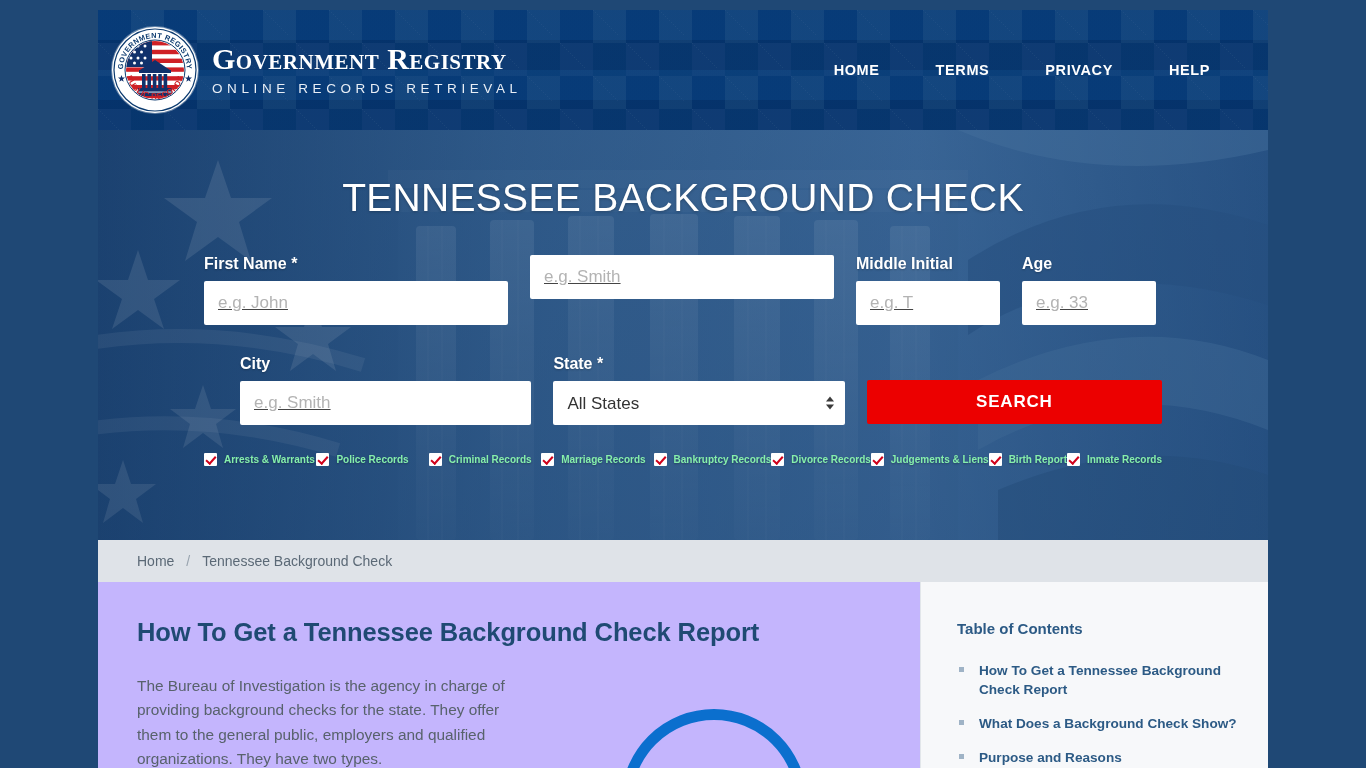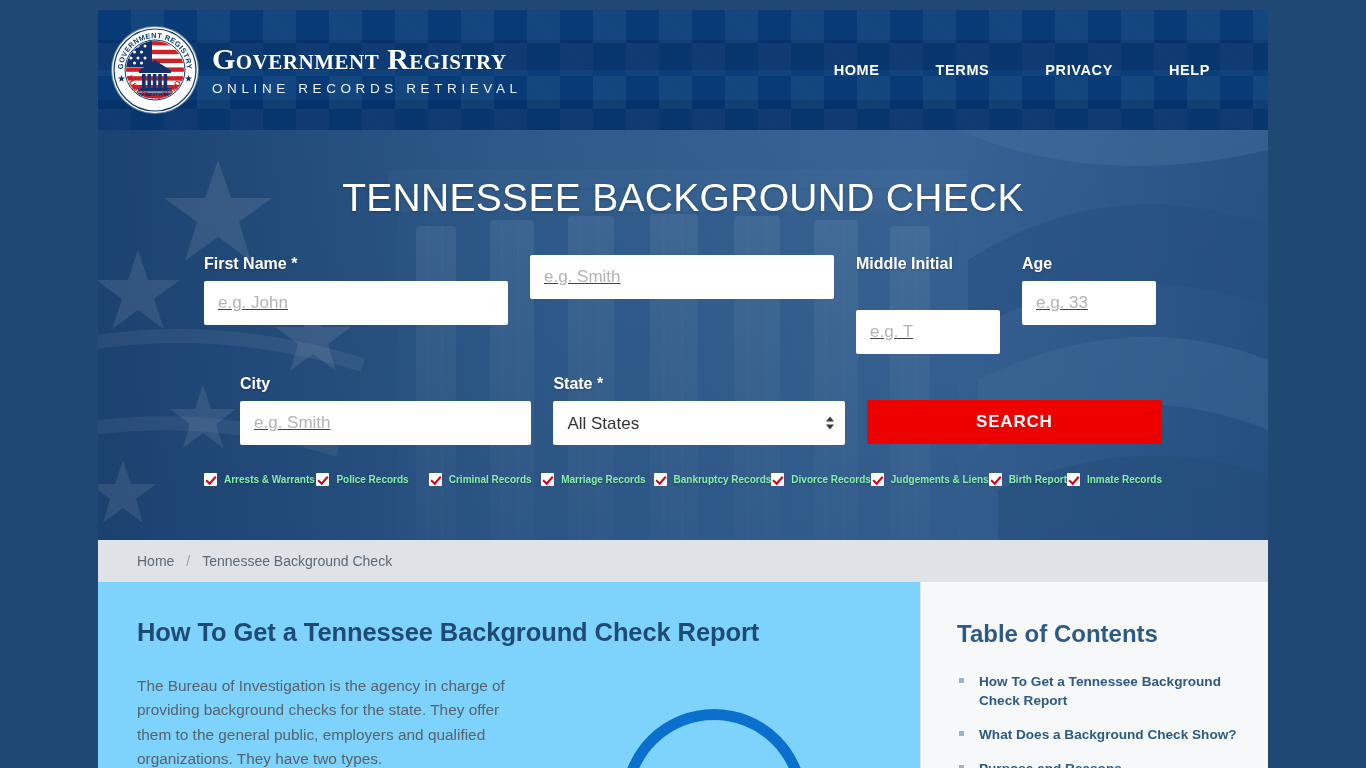--- a/index.html
+++ b/index.html
@@ -115,21 +115,21 @@
     color: #ffffff;
     font-size: 39px;
     font-weight: 400;
     letter-spacing: .3px;
     padding-top: 46px;
     text-shadow: 0 1px 3px rgba(0,0,0,.25);
   }
 
   .form-area { margin-top: 35px; }
   .form-row { display: flex; gap: 22px; }
-  .form-row + .form-row { margin-top: 21px; padding-left: 36px; }
+  .form-row + .form-row { margin-top: 30px; padding-left: 36px; }
   .fld { display: flex; flex-direction: column; }
   .fld-label {
     color: #ffffff;
     font-size: 16px;
     font-weight: 700;
     margin-bottom: 8px;
     text-shadow: 0 1px 2px rgba(0,0,0,.25);
   }
   .fld input[type=text] {
     height: 44px;
@@ -139,21 +139,21 @@
     font-size: 17px;
     color: #444;
     padding: 0 14px;
     font-family: "Liberation Sans", sans-serif;
     width: 100%;
     text-decoration: underline;
   }
   .fld input::placeholder { color: #b3b3b3; }
   .w-first { width: 304px; }
   .w-last  { width: 304px; }
-  .w-mid   { width: 144px; gap: 29px; }
+  .w-mid   { width: 144px; }
   .w-age   { width: 134px; }
   .w-city  { width: 304px; }
   .w-state { width: 304px; }
 
   .select-wrap { position: relative; width: 100%; border-radius: 18px; }
   .select-wrap select {
     height: 44px; width: 100%;
     border: none; border-radius: 2px;
     background: #fff;
     font-size: 17px; color: #333;
@@ -230,21 +230,21 @@
     font-size: 14px;
     color: #5b6976;
   }
   .breadcrumb a { color: #5b6976; text-decoration: none; }
   .breadcrumb .sep { margin: 0 12px; color: #98a3ae; }
 
   
   .content {
     display: flex;
     height: 186px;
-    background: #7dd3fc;
+    background: #c4b5fd;
   }
   .article {
     width: 822px;
     padding: 36px 40px 0 39px;
   }
   .article h1 {
     color: #1f4a73;
     font-size: 25.5px;
     font-weight: 700;
     letter-spacing: -.1px;
@@ -266,21 +266,21 @@
   }
 
   .toc {
     flex: 1;
     background: #f7f8fa;
     border-left: 1px solid #e2e6ea;
     padding: 38px 30px 0 36px;
   }
   .toc h2 {
     color: #2c5a85;
-    font-size: 24px;
+    font-size: 15px;
     font-weight: 700;
     margin-bottom: 24px;
   }
   .toc ul { list-style: none; }
   .toc li {
     position: relative;
     padding-left: 22px;
     margin-bottom: 15px;
     line-height: 18px;
   }

